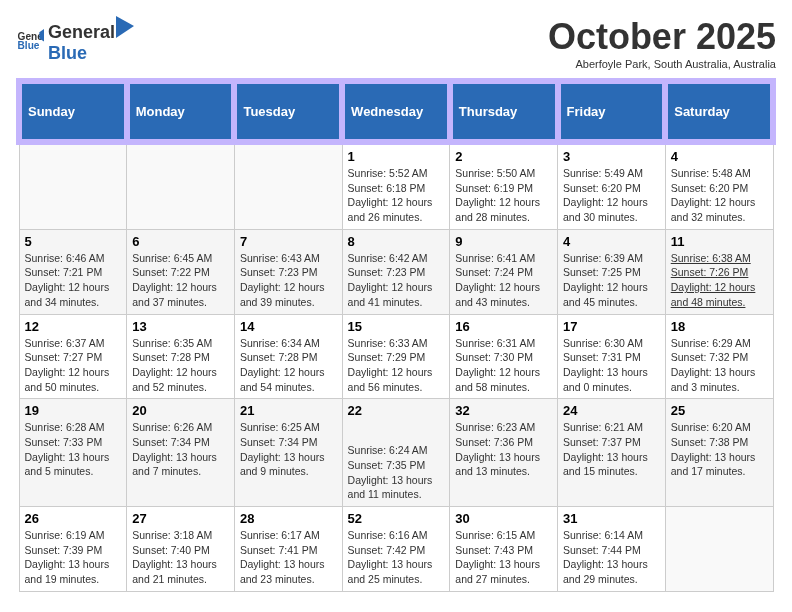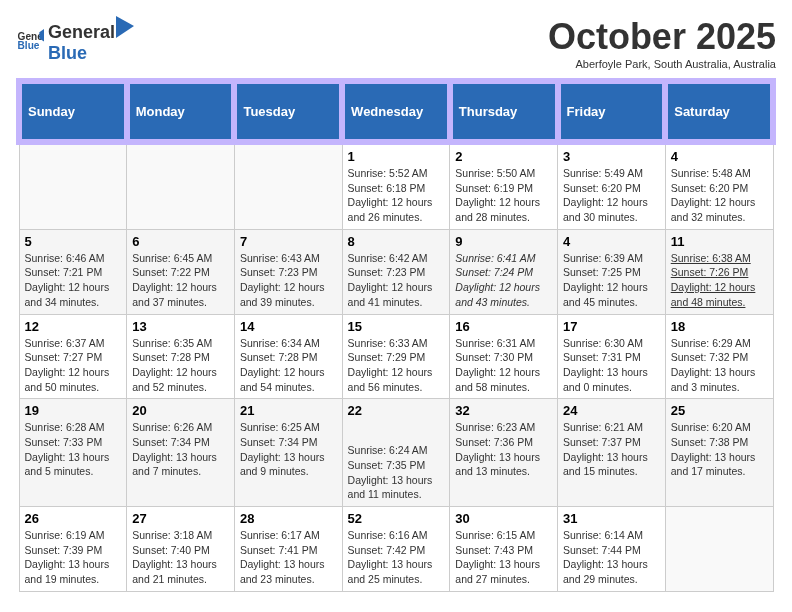--- a/index.html
+++ b/index.html
@@ -177,21 +177,21 @@
 Daylight: 12 hours and 39 minutes.</div>
         </td>
         <td>
           <span class="day-number">8</span>
           <div class="day-info" style="white-space: pre-line;">Sunrise: 6:42 AM
 Sunset: 7:23 PM
 Daylight: 12 hours and 41 minutes.</div>
         </td>
         <td>
           <span class="day-number">9</span>
-          <div class="day-info" style="white-space: pre-line; font-style: italic;">Sunrise: 6:41 AM
+          <div class="day-info" style="white-space: pre-line;">Sunrise: 6:41 AM
 Sunset: 7:24 PM
 Daylight: 12 hours and 43 minutes.</div>
         </td>
         <td>
           <span class="day-number">4</span>
           <div class="day-info" style="white-space: pre-line;">Sunrise: 6:39 AM
 Sunset: 7:25 PM
 Daylight: 12 hours and 45 minutes.</div>
         </td>
         <td>

